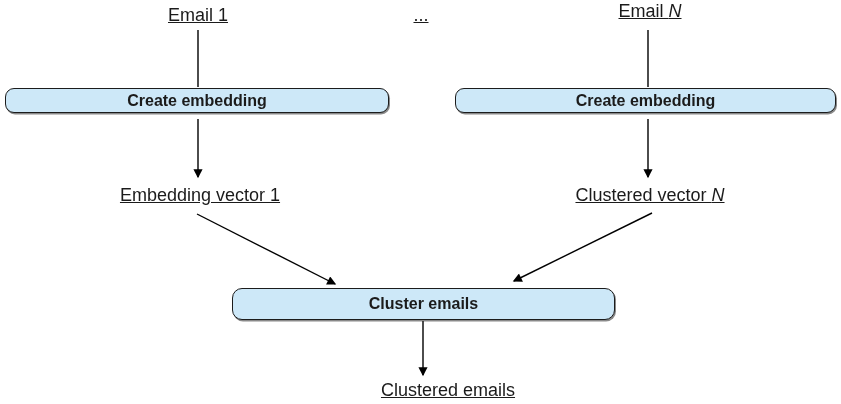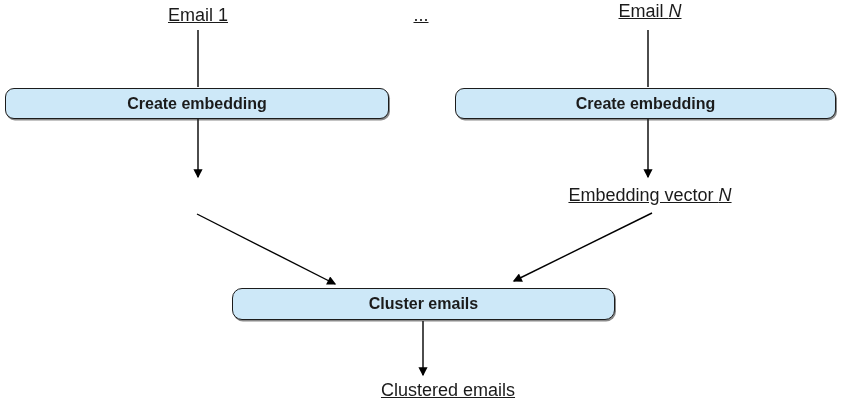--- a/index.html
+++ b/index.html
@@ -24,21 +24,21 @@
     height: 404px;
     pointer-events: none;
   }
   .edges line {
     stroke: var(--arrow, #000000);
     stroke-width: 1.4;
   }
   .node {
     position: absolute;
     box-sizing: border-box;
-    height: 31px;
+    height: 25px;
     background: var(--node-fill, #cde8f8);
     border: 1.5px solid var(--node-border, #1c1c1c);
     border-radius: 9px;
     box-shadow: 1px 1.5px 0 rgba(40, 40, 40, 0.55);
     display: flex;
     align-items: center;
     justify-content: center;
     font-size: 16px;
     font-weight: bold;
     white-space: nowrap;
@@ -79,20 +79,21 @@
   <div class="label" style="left:198px; top:7px;">Email 1</div>
 
   <div class="label" style="left:421px; top:7px;">...</div>
 
   <div class="label" style="left:650px; top:3px;"><span>Email </span><span class="var">N</span></div>
 
   <div class="node" style="left:5px; top:88px; width:384px;">Create embedding</div>
 
   <div class="node" style="left:455px; top:88px; width:381px;">Create embedding</div>
 
+  <div class="label" style="left:200px; top:187px;">Embedding vector 1</div>
 
-  <div class="label" style="left:650px; top:187px;"><span>Embedding vector </span><span class="var">N</span></div>
+  <div class="label" style="left:650px; top:187px;"><span>Clustered vector </span><span class="var">N</span></div>
 
   <div class="node" style="left:232px; top:288px; width:383px; height:32px;border-radius:10px;">Cluster emails</div>
 
   <div class="label" style="left:448px; top:382px;">Clustered emails</div>
 
 </div>
 
 </body></html>

